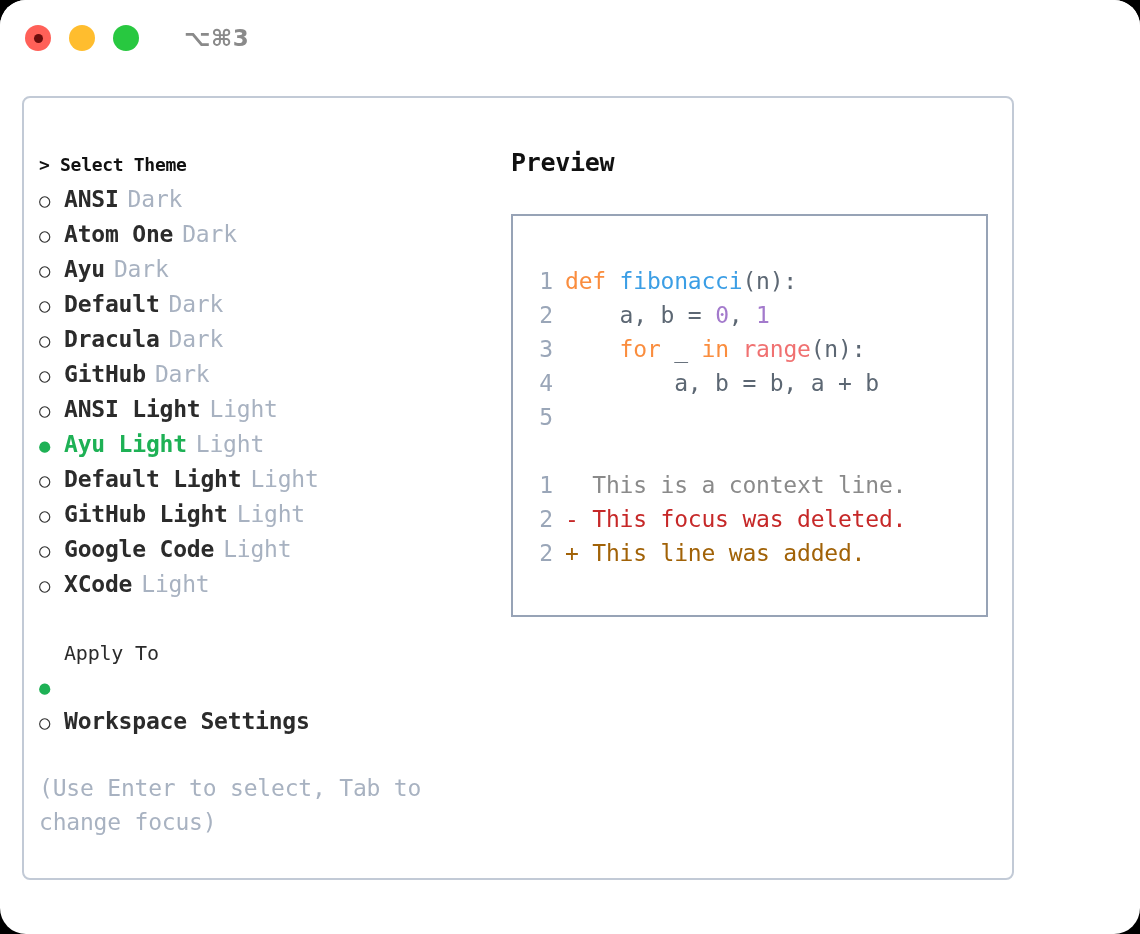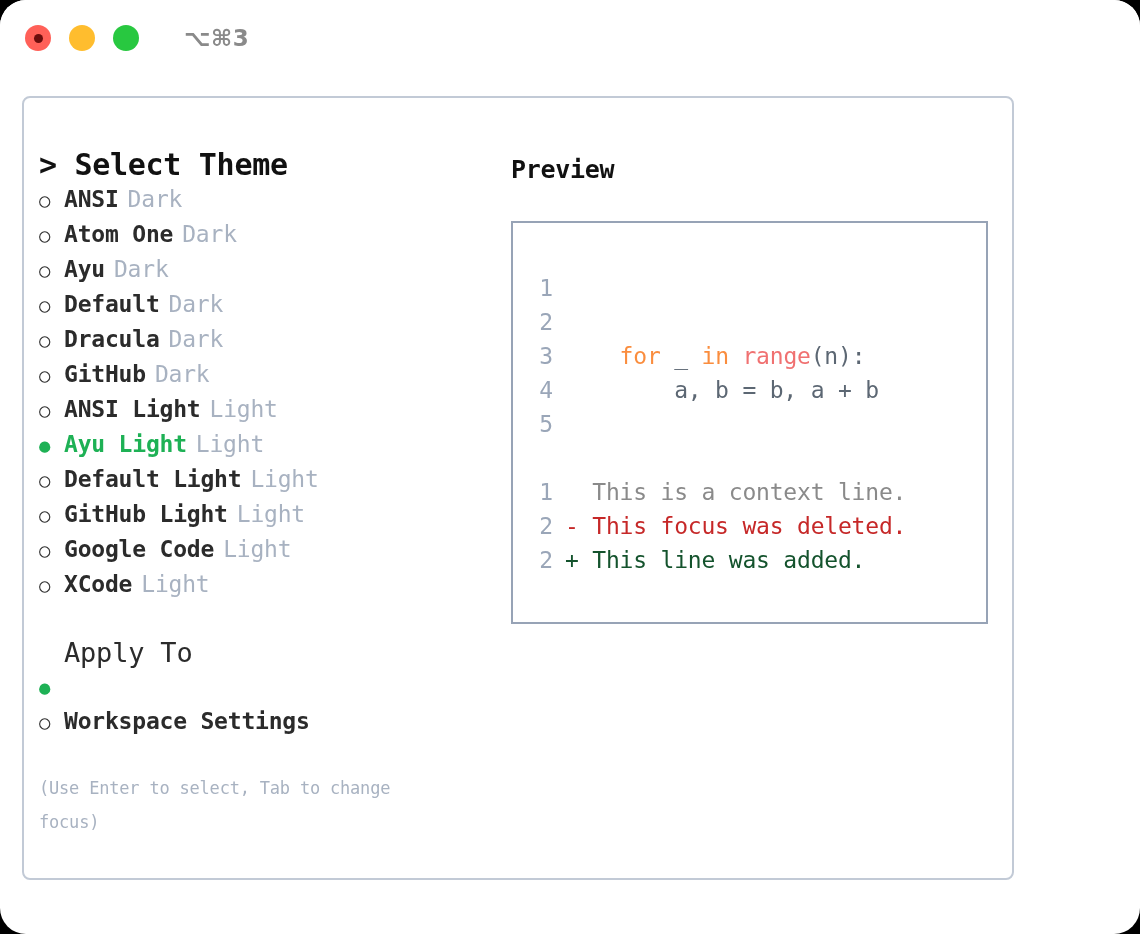--- a/index.html
+++ b/index.html
@@ -71,26 +71,25 @@
     display: flex;
   }
 
   .col-left {
     width: 470px;
     padding: 50px 0 0 15px;
   }
   .col-right {
     flex: 1;
     padding: 50px 16px 0 10px;
-    margin-top: 7px;
   }
 
   
   .section-header {
-    font-size: 30px;
+    font-size: 18px;
     font-weight: 700;
     color: #111111;
     letter-spacing: -0.3px;
     white-space: pre;
     line-height: 34px;
     margin-bottom: 0px;
   }
 
   .opt-row {
     display: flex;
@@ -111,31 +110,31 @@
   .opt-label { color: #2b2b2b; font-weight: bold; }
   .opt-row.selected .opt-label { color: #1eb155; }
   .opt-tag {
     color: #a8b2c1;
     margin-left: 9px;
   }
 
   .spacer-block { height: 34px; }
 
   .apply-header {
-    font-size: 27px;
+    font-size: 20px;
     color: #2b2b2b;
     line-height: 34px;
     padding-left: 25px;
     white-space: pre;
     letter-spacing: -0.2px;
   }
 
   .hint {
     margin-top: 32px;
-    font-size: 17px;
+    font-size: 23px;
     color: #a8b2c1;
     line-height: 34px;
     width: 400px;
     white-space: pre-wrap;
     letter-spacing: -0.2px;
   }
 
   
   .preview-title {
     font-size: 25px;
@@ -176,21 +175,21 @@
   
   .tok-kw   { color: #fa8d3e; }
   .tok-fn   { color: #3b9ee5; }
   .tok-punc { color: #5c6773; }
   .tok-var  { color: #5c6773; }
   .tok-num  { color: #a37acc; }
   .tok-call { color: #f07171; }
 
   .diff-ctx { color: #8a8a8a; }
   .diff-del { color: #c62828; }
-  .diff-add { color: #14532d; }
+  .diff-add { color: #a16207; }
 </style>
 </head>
 <body>
 
 <div class="window">
 
   <div class="titlebar">
     <div class="lights">
       <div class="light red">
         <div class="rec-dot"></div>
@@ -233,22 +232,22 @@
           </div>
 
         <div class="hint">(Use Enter to select, Tab to change focus)</div>
       </div>
 
       <div class="col-right">
         <div class="preview-title">Preview</div>
 
         <div class="preview-box">
           <div id="code-block">
-              <div class="code-line"><span class="lineno">1</span></div>
-              <div class="code-line"><span class="lineno">2</span></div>
+              <div class="code-line"><span class="lineno">1</span><span><span class="tok-kw">def </span><span class="tok-fn">fibonacci</span><span class="tok-punc">(n):</span></span></div>
+              <div class="code-line"><span class="lineno">2</span><span><span class="tok-var">    a, b = </span><span class="tok-num">0</span><span class="tok-punc">, </span><span class="tok-num">1</span></span></div>
               <div class="code-line"><span class="lineno">3</span><span><span class="tok-var">    </span><span class="tok-kw">for</span><span class="tok-var"> _ </span><span class="tok-kw">in</span><span class="tok-var"> </span><span class="tok-call">range</span><span class="tok-punc">(n):</span></span></div>
               <div class="code-line"><span class="lineno">4</span><span><span class="tok-var">        a, b = b, a + b</span></span></div>
               <div class="code-line"><span class="lineno">5</span></div>
             </div>
           <div class="code-blank"></div>
           <div id="diff-block">
               <div class="code-line"><span class="lineno">1</span><span class="diff-ctx">  This is a context line.</span></div>
               <div class="code-line"><span class="lineno">2</span><span class="diff-del">- This focus was deleted.</span></div>
               <div class="code-line"><span class="lineno">2</span><span class="diff-add">+ This line was added.</span></div>
             </div>

